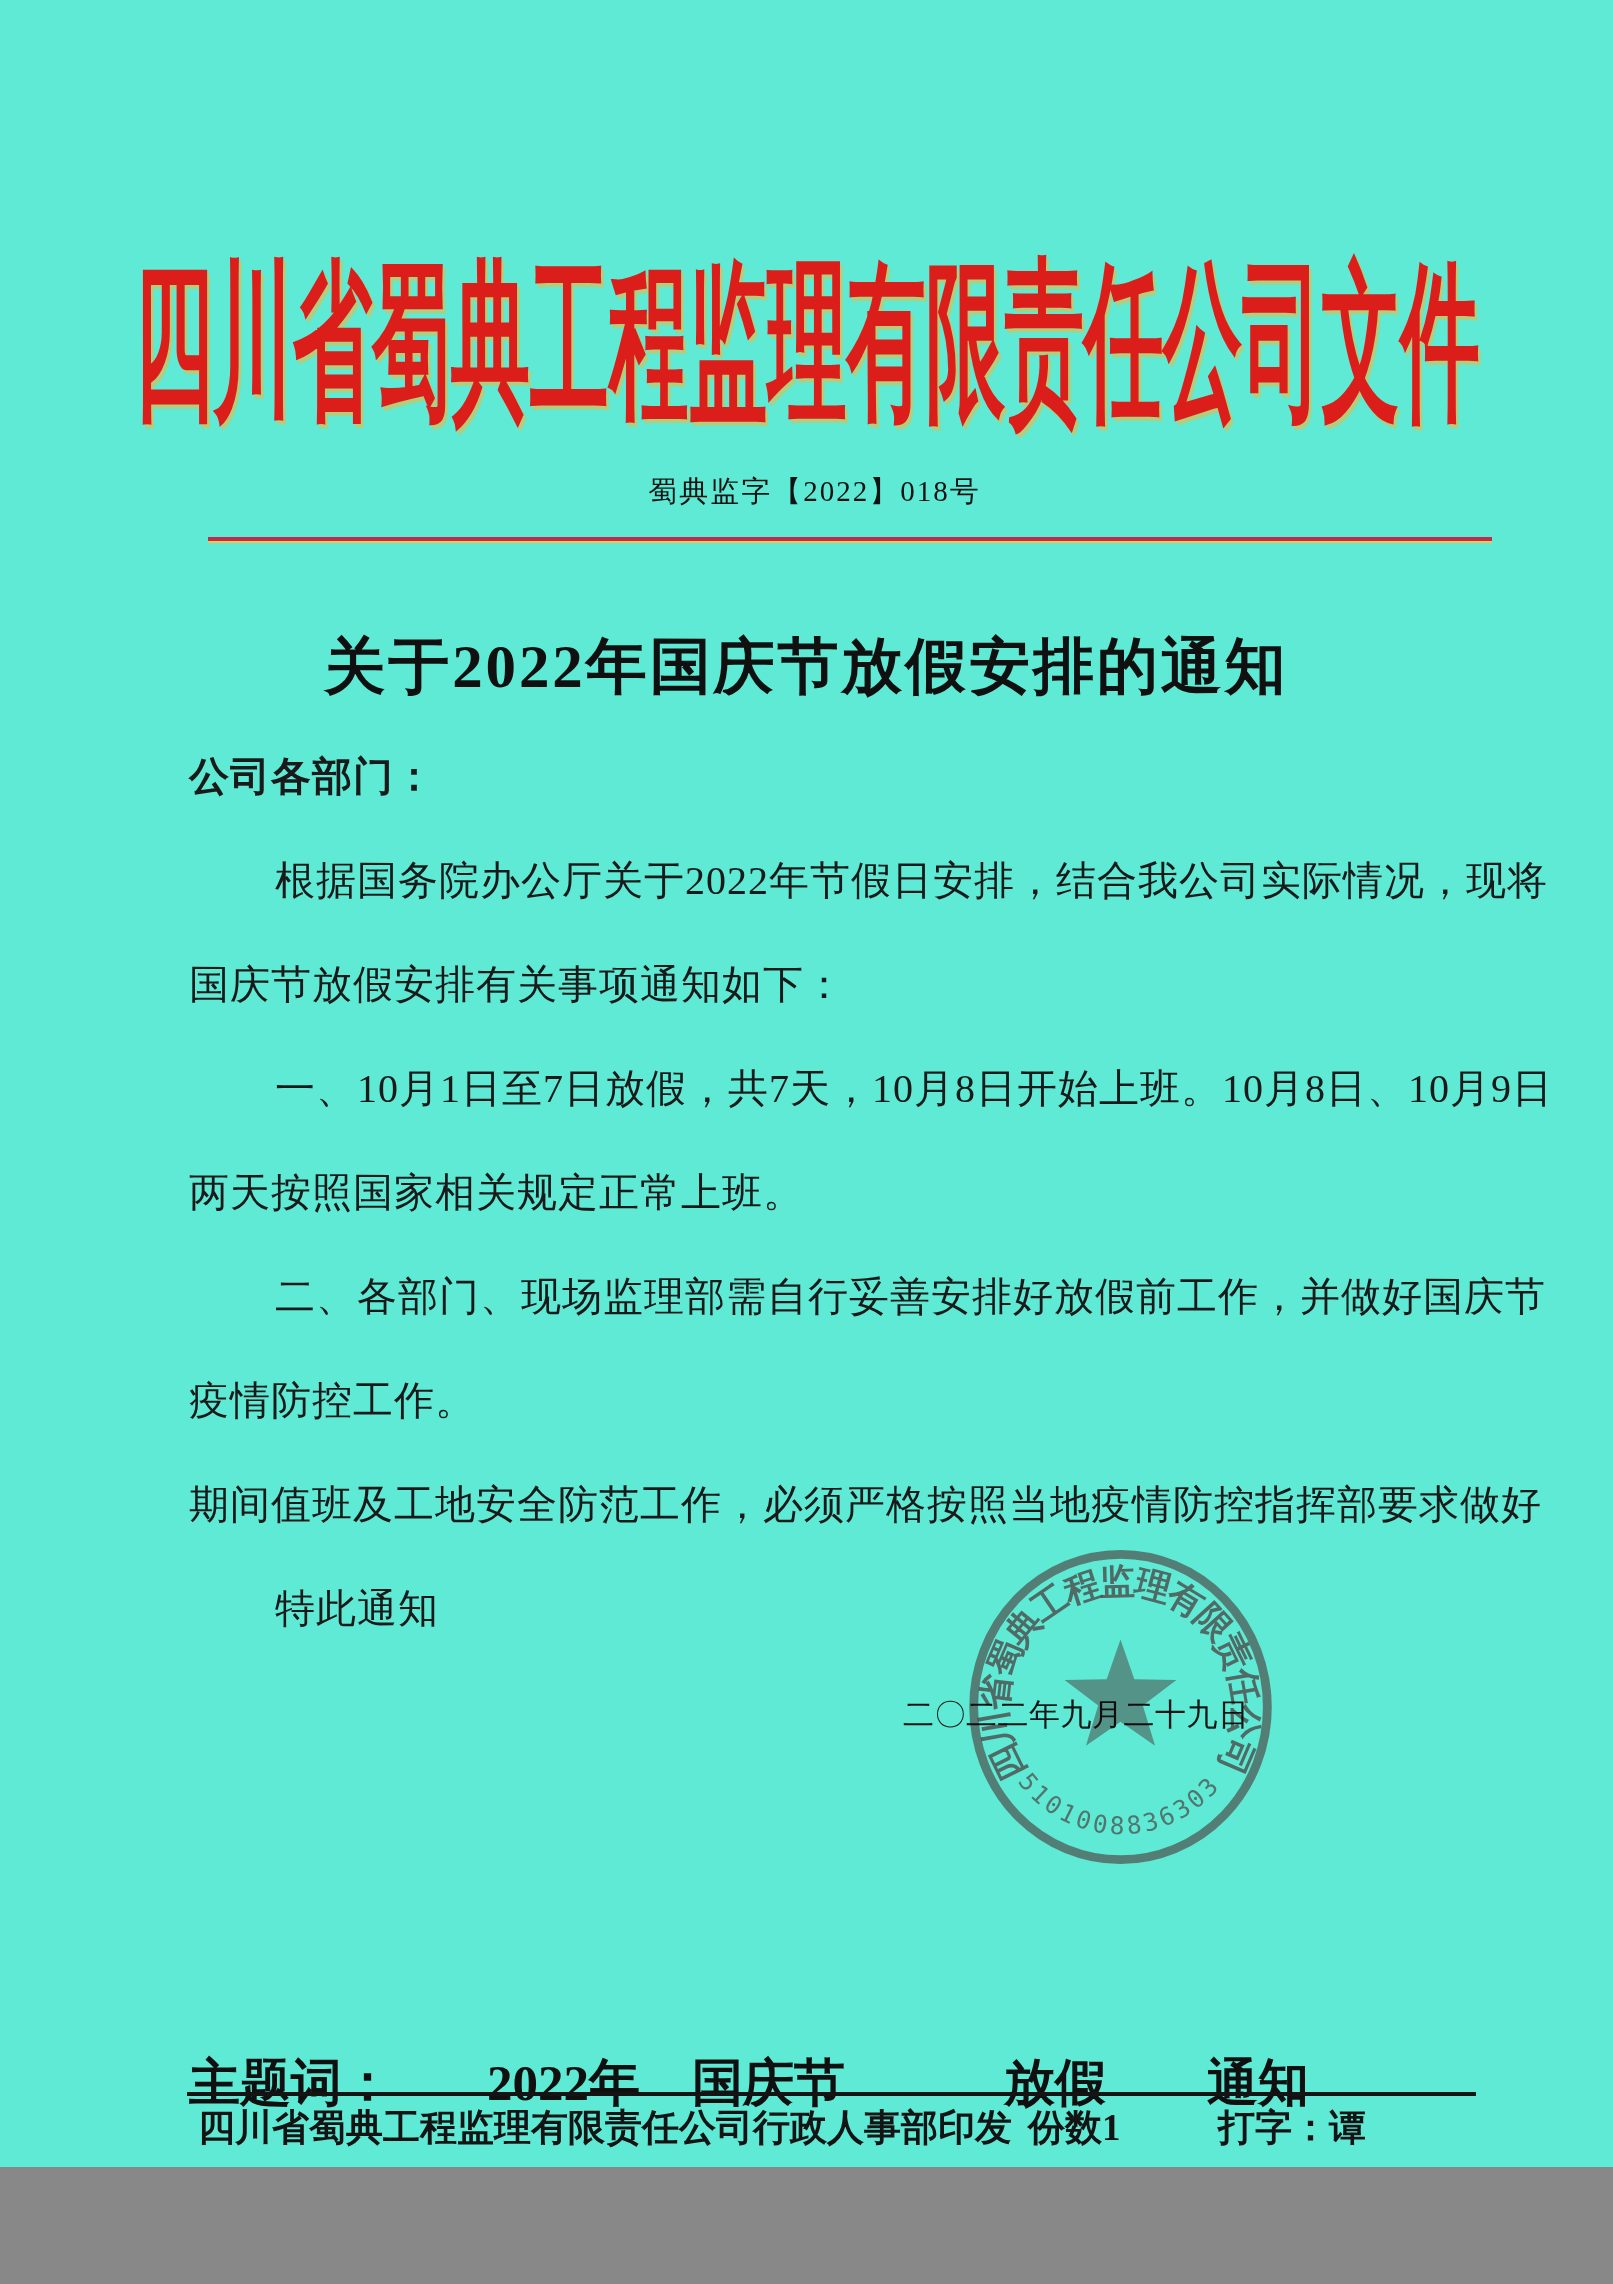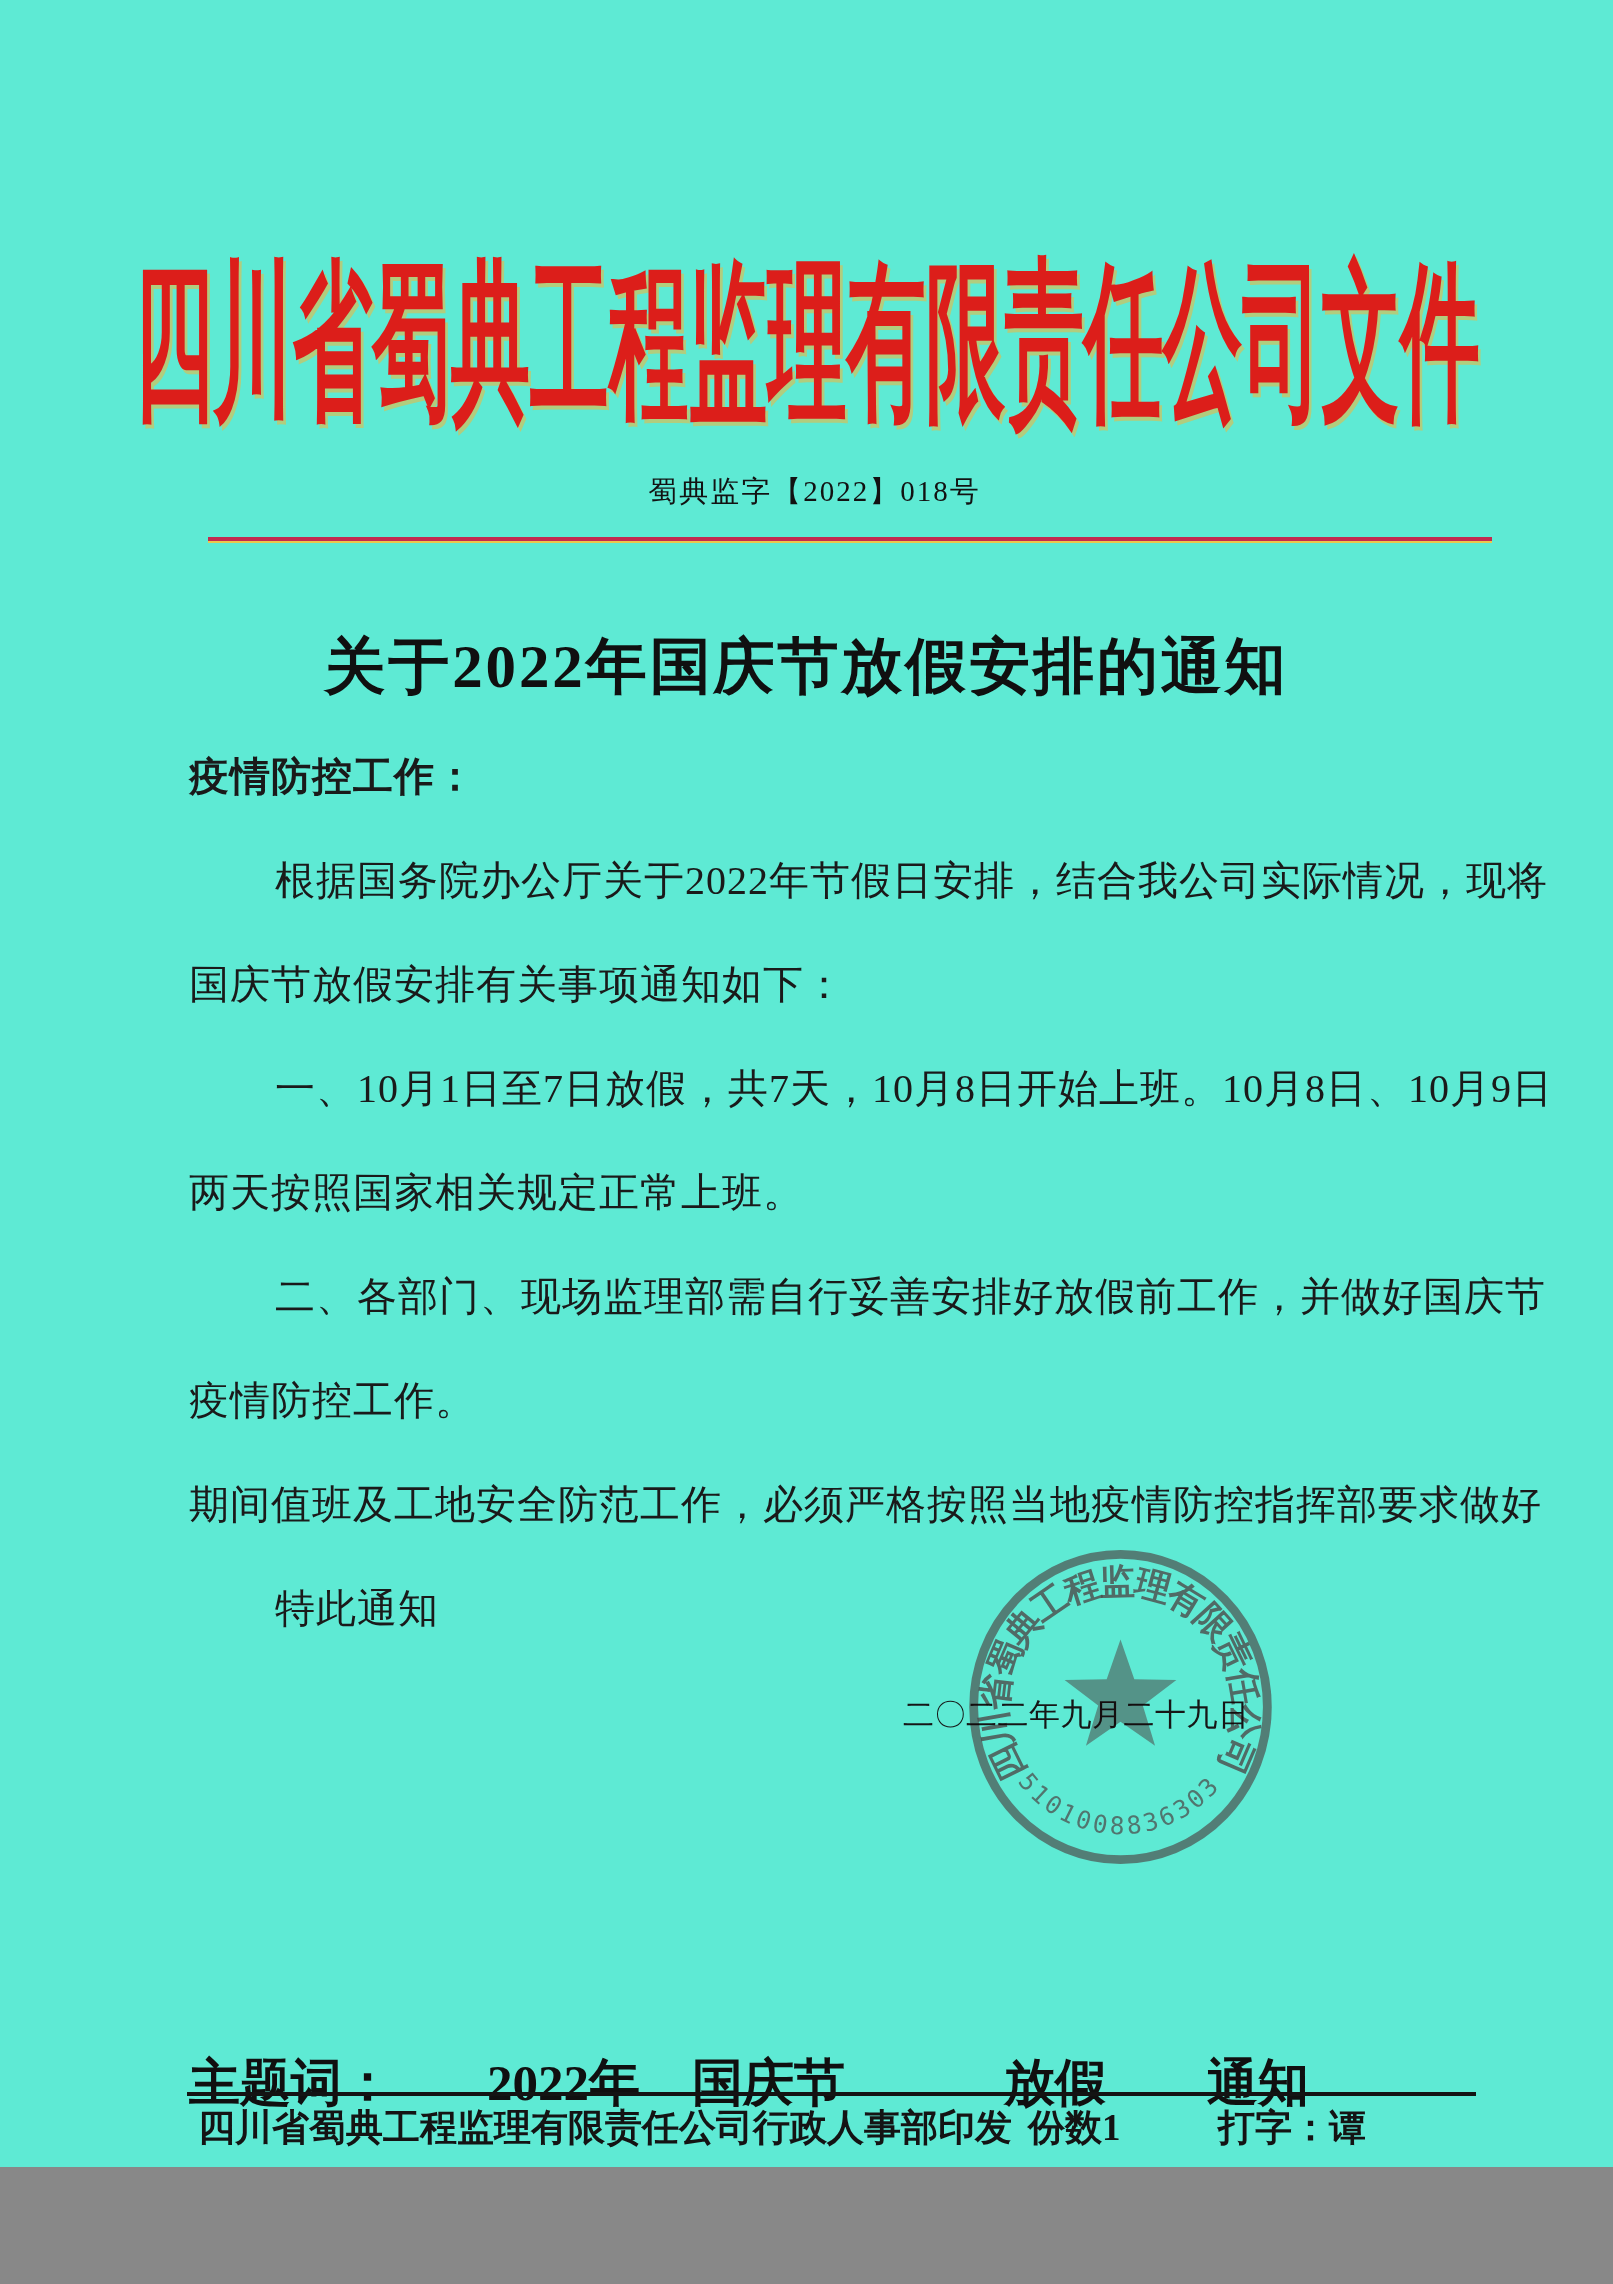--- a/index.html
+++ b/index.html
@@ -89,21 +89,21 @@
 
   <div class="org-title">四川省蜀典工程监理有限责任公司文件</div>
 
   <div class="doc-number">蜀典监字【2022】018号</div>
 
   <div class="red-rule"></div>
 
   <div class="notice-title">关于2022年国庆节放假安排的通知</div>
 
   <div class="body-block">
-    <div class="body-line salutation">疫情防控工作：</div>
+    <div class="body-line salutation">公司各部门：</div>
     <div class="body-line indent">根据国务院办公厅关于2022年节假日安排，结合我公司实际情况，现将</div>
     <div class="body-line">国庆节放假安排有关事项通知如下：</div>
     <div class="body-line indent">一、10月1日至7日放假，共7天，10月8日开始上班。10月8日、10月9日</div>
     <div class="body-line">两天按照国家相关规定正常上班。</div>
     <div class="body-line indent">二、各部门、现场监理部需自行妥善安排好放假前工作，并做好国庆节</div>
     <div class="body-line">疫情防控工作。</div>
     <div class="body-line">期间值班及工地安全防范工作，必须严格按照当地疫情防控指挥部要求做好</div>
     <div class="body-line indent">特此通知</div>
   </div>
 

